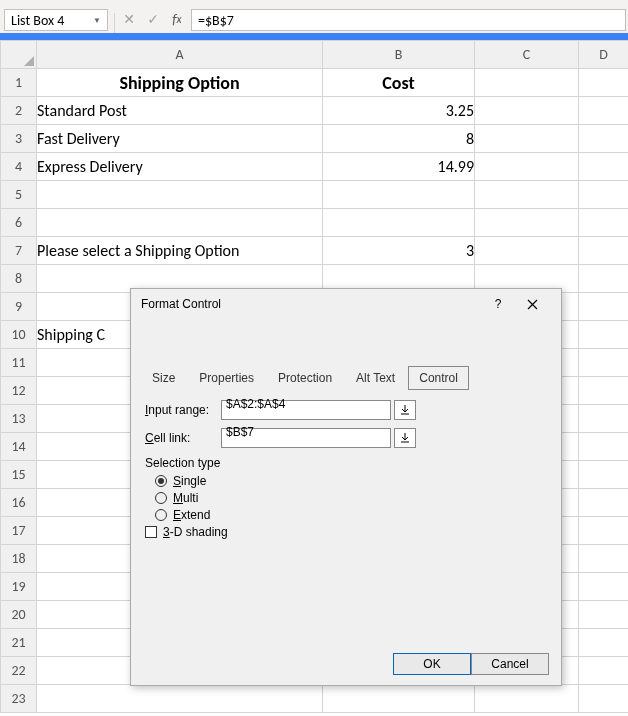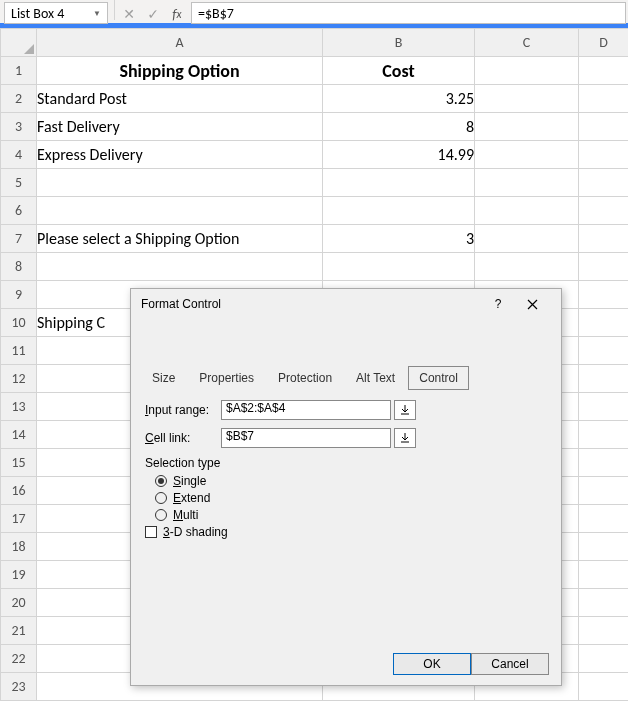--- a/index.html
+++ b/index.html
@@ -1,18 +1,18 @@
 <!DOCTYPE html>
 <html><head>
 <meta charset="utf-8">
 <style>
 html,body{margin:0;padding:0;background:#fff;font-family:Calibri,Arial,sans-serif;font-size:14px;width:628px;overflow:hidden}
 *{box-sizing:border-box}
 
-.formula-bar{display:flex;align-items:flex-start;background:#f3f2f1;border-bottom:5px solid #3b82f6;height:28px}
+.formula-bar{display:flex;align-items:flex-end;background:#f3f2f1;border-bottom:7px solid #3b82f6;height:40px}
 .name-box{display:flex;align-items:center;border:1px solid #c0c0c0;background:#fff;margin:2px 4px;height:22px;width:104px;padding:0 6px;justify-content:space-between}
 .name-box-dd{font-size:8px;color:#666}
 .fb-btn{width:24px;height:28px;display:flex;align-items:center;justify-content:center;color:#9e9e9e;font-size:14px}
 .fb-btn.fx{font-style:italic;color:#555}
 .fb-divider{width:1px;height:20px;background:#d4d4d4;margin:0 2px}
 .formula-input{flex:1;background:#fff;border:1px solid #c0c0c0;height:22px;margin:2px;padding:0 6px;display:flex;align-items:center}
 
 .grid{border-collapse:collapse;table-layout:fixed;width:628px}
 .grid td,.grid th{border:1px solid #d4d4d4;height:28px;padding:0;margin:0;vertical-align:middle}
 .corner{width:36px;height:21px;background:#f0f0f0;border:1px solid #d4d4d4;position:relative}
@@ -34,21 +34,21 @@
 .dlg-title-btn{width:34px;height:26px;display:flex;align-items:center;justify-content:center}
 .dlg-title-btn svg{display:block}
 .dlg-tabs{display:flex;gap:2px;padding:6px 10px 0 10px;position:relative}
 .dlg-tab{padding:4px 10px;border:1px solid transparent;color:#333;margin-top:41px;}
 .dlg-tab.active{border:1px solid #888;background:#f0f0f0}
 .dlg-body{padding:10px 14px}
 .form-row{display:flex;align-items:center;margin-bottom:8px}
 .form-label{width:76px;text-decoration:none}
 .form-label u{text-decoration:underline}
 .form-field{display:flex;align-items:center;flex:0 0 auto}
-.form-input{width:170px;height:20px;border:1px solid #888;background:#fff;padding:0 4px;display:flex;align-items:flex-start;font-size:12px}
+.form-input{width:170px;height:20px;border:1px solid #888;background:#fff;padding:8px 4px;display:flex;align-items:flex-end;font-size:12px}
 .picker-btn{width:22px;height:20px;border:1px solid #888;background:#fff;margin-left:3px;display:flex;align-items:center;justify-content:center}
 .fieldset-label{margin-top:6px;margin-bottom:4px}
 .radio-row,.check-row{display:flex;align-items:center;gap:6px;margin:3px 0 3px 10px}
 .radio{width:12px;height:12px;border:1px solid #333;border-radius:50%;display:flex;align-items:center;justify-content:center}
 .radio.checked::after{content:"";width:6px;height:6px;background:#333;border-radius:50%}
 .checkbox{width:12px;height:12px;border:1px solid #333;background:#fff}
 .dlg-footer{position:absolute;bottom:10px;right:12px;display:flex;gap:0}
 .dlg-btn{width:78px;height:22px;border:1px solid #888;background:#e9e9e9;display:flex;align-items:center;justify-content:center}
 .dlg-btn.primary{border:1px solid #0067c0;}
 </style>
@@ -290,25 +290,25 @@
         </div>
       </div>
     </div>
     <div class="fieldset-label">Selection type</div>
     <div class="radio-row">
       <div class="radio checked"></div>
       <span><u>S</u><span>ingle</span></span>
     </div>
     <div class="radio-row">
       <div class="radio"></div>
-      <span><u>E</u><span>xtend</span></span>
+      <span><u>M</u><span>ulti</span></span>
     </div>
     <div class="radio-row">
       <div class="radio"></div>
-      <span><u>M</u><span>ulti</span></span>
+      <span><u>E</u><span>xtend</span></span>
     </div>
     <div class="check-row" style="margin-left:0;margin-top:0">
       <div class="checkbox"></div>
       <span><u>3</u><span>-D shading</span></span>
     </div>
   </div>
   <div class="dlg-footer">
     <div class="dlg-btn primary">OK</div>
     <div class="dlg-btn">Cancel</div>
   </div>

